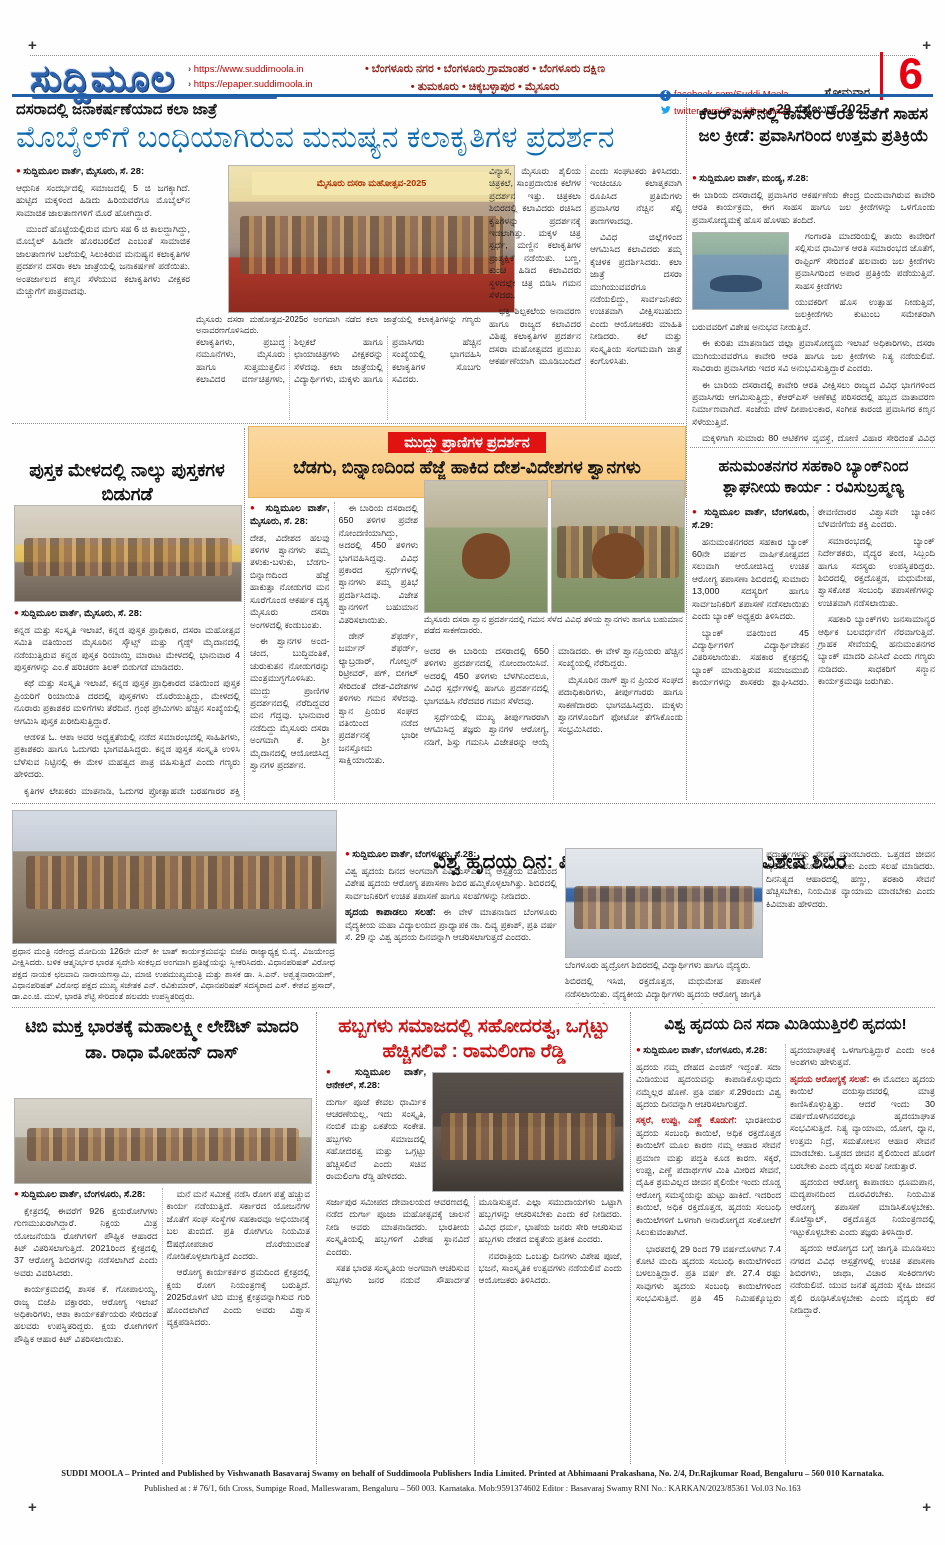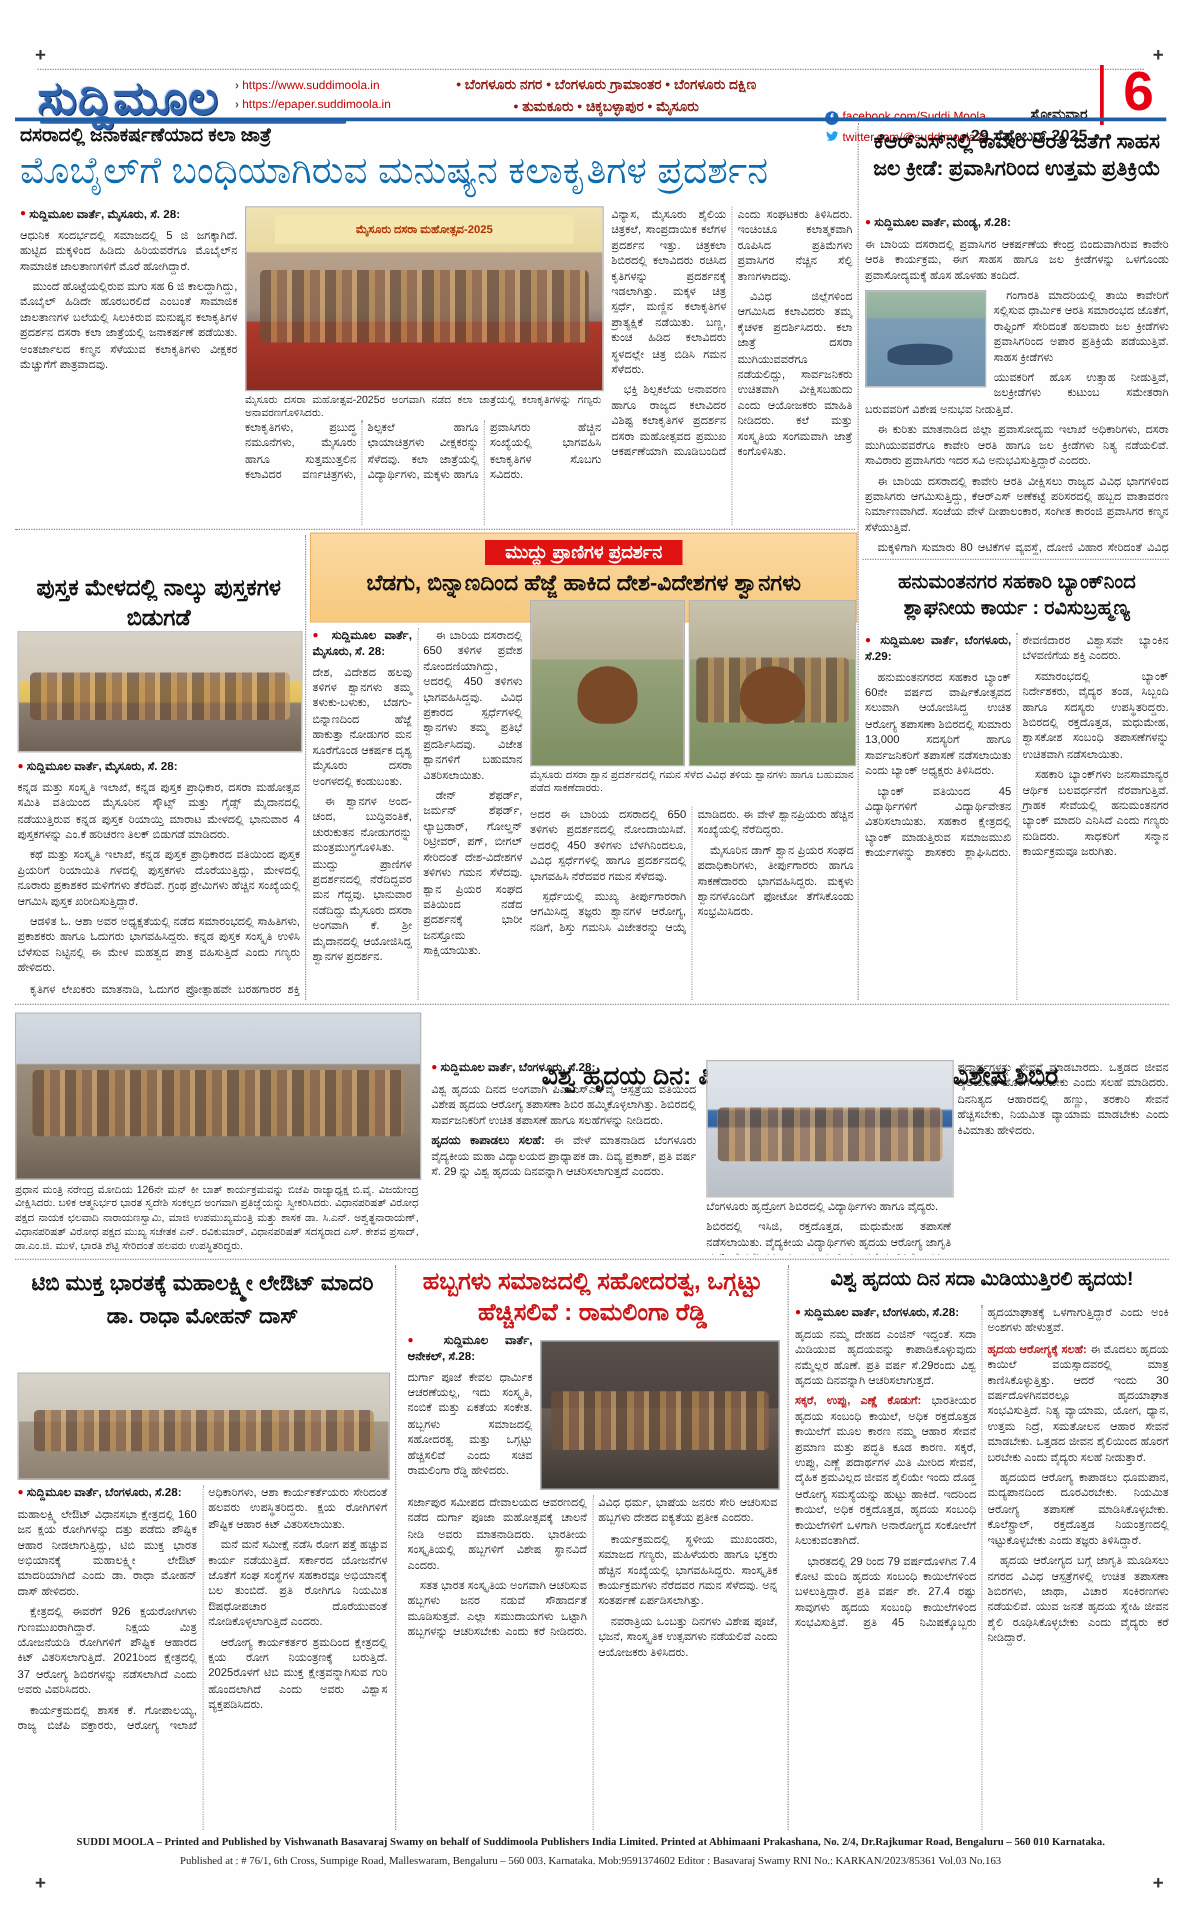--- a/index.html
+++ b/index.html
@@ -36,21 +36,21 @@
   .body p{margin:0 0 4px 0;text-indent:10px;}
   .body p.nofirst{text-indent:0;}
   .cols2{column-count:2;column-gap:9px;column-rule:1px dotted #aaa;}
   .cols3{column-count:3;column-gap:9px;column-rule:1px dotted #aaa;}
   .caption{font-size:8.4px;line-height:1.35;color:#222;text-align:justify;overflow:hidden;}
   .subhead-red{color:#b81e1e;font-weight:bold;}
   .photo{position:absolute;border:1px solid #b5b5b5;overflow:hidden;}
   .ph-banner{position:absolute;top:4%;left:8%;right:8%;height:16%;background:#f3e6ae;
              color:#b03000;font-weight:bold;font-size:9px;text-align:center;line-height:1.2;
              display:flex;align-items:center;justify-content:center;overflow:hidden;border-radius:2px;}
-  .ph-stage{background:linear-gradient(180deg,#efe3b2 0%,#e9d9a0 24%,#b9a28b 25%,#a59384 55%,#8f7f78 62%,#b03a2b 63%,#8e2a20 100%);}
+  .ph-stage{background:linear-gradient(180deg,#efe3b2 0%,#e9d9a0 24%,#b9a28b 25%,#a59384 55%,#8f7f78 62%,#b03a2b 63%,#8e2a20 100%);margin-left:32px;}
   .ph-raft{background:linear-gradient(180deg,#9fb9a6 0%,#8fae9e 28%,#7d9db5 29%,#6f93b0 100%);}
   .ph-raft::after{content:"";position:absolute;left:18%;top:55%;width:55%;height:22%;background:#35506e;border-radius:45% 45% 30% 30%;}
   .ph-books{background:linear-gradient(180deg,#d8d2c6 0%,#cfc6b4 40%,#e8c86a 42%,#e2bf5e 58%,#8c7f72 60%,#6f6257 100%);}
   .ph-dog{background:linear-gradient(180deg,#c9c2ae 0%,#b7b096 35%,#97a37b 36%,#7e8f63 100%);}
   .ph-dog::after{content:"";position:absolute;left:30%;top:40%;width:40%;height:35%;background:#7a4a28;border-radius:50% 50% 40% 40%;}
   .ph-group{background:linear-gradient(180deg,#d4dbe3 0%,#c6cdd6 30%,#9a8d7c 31%,#8a7d6c 70%,#6e6256 100%);}
   .ph-people::before{content:"";position:absolute;left:4%;top:34%;width:92%;height:40%;
       background:repeating-linear-gradient(90deg,#6b4f3a 0 9px,#b5874f 9px 14px,#8a6248 14px 22px,#c9a06a 22px 26px);
       border-radius:4px;opacity:.75;}
   .ph-camp{background:linear-gradient(180deg,#e3e7ec 0%,#d6dde4 35%,#3f6fae 37%,#36619c 48%,#cdd3d9 50%,#b9bfc6 100%);}
@@ -158,21 +158,21 @@
   <div class="dot-h" style="left:12px;top:423px;width:672px;"></div>
   <div class="dot-h" style="left:690px;top:447px;width:245px;"></div>
   <div class="dot-v" style="left:244px;top:428px;height:372px;"></div>
 
   <article>
     <div class="abs hl-black" style="left:14px;top:458px;width:226px;font-size:18px;">ಪುಸ್ತಕ ಮೇಳದಲ್ಲಿ ನಾಲ್ಕು ಪುಸ್ತಕಗಳ ಬಿಡುಗಡೆ</div>
     <div class="photo ph-books ph-people" style="left:14px;top:505px;width:226px;height:95px;"></div>
     <div class="abs body" style="left:14px;top:607px;width:226px;height:193px;">
       <p class="nofirst"><span class="bullet">●</span> <span class="byline">ಸುದ್ದಿಮೂಲ ವಾರ್ತೆ, ಮೈಸೂರು, ಸೆ. 28:</span></p>
       <p class="nofirst">ಕನ್ನಡ ಮತ್ತು ಸಂಸ್ಕೃತಿ ಇಲಾಖೆ, ಕನ್ನಡ ಪುಸ್ತಕ ಪ್ರಾಧಿಕಾರ, ದಸರಾ ಮಹೋತ್ಸವ ಸಮಿತಿ ವತಿಯಿಂದ ಮೈಸೂರಿನ ಸ್ಕೌಟ್ಸ್ ಮತ್ತು ಗೈಡ್ಸ್ ಮೈದಾನದಲ್ಲಿ ನಡೆಯುತ್ತಿರುವ ಕನ್ನಡ ಪುಸ್ತಕ ರಿಯಾಯ್ತಿ ಮಾರಾಟ ಮೇಳದಲ್ಲಿ ಭಾನುವಾರ 4 ಪುಸ್ತಕಗಳನ್ನು ಎಂ.ಕೆ ಹರಿಚರಣ ತಿಲಕ್ ಬಿಡುಗಡೆ ಮಾಡಿದರು.</p>
-      <p>ಕಥೆ ಮತ್ತು ಸಂಸ್ಕೃತಿ ಇಲಾಖೆ, ಕನ್ನಡ ಪುಸ್ತಕ ಪ್ರಾಧಿಕಾರದ ವತಿಯಿಂದ ಪುಸ್ತಕ ಪ್ರಿಯರಿಗೆ ರಿಯಾಯಿತಿ ಗಳದಲ್ಲಿ ಪುಸ್ತಕಗಳು ದೊರೆಯುತ್ತಿದ್ದು, ಮೇಳದಲ್ಲಿ ನೂರಾರು ಪ್ರಕಾಶಕರ ಮಳಿಗೆಗಳು ತೆರೆದಿವೆ. ಗ್ರಂಥ ಪ್ರೇಮಿಗಳು ಹೆಚ್ಚಿನ ಸಂಖ್ಯೆಯಲ್ಲಿ ಆಗಮಿಸಿ ಪುಸ್ತಕ ಖರೀದಿಸುತ್ತಿದ್ದಾರೆ.</p>
+      <p>ಕಥೆ ಮತ್ತು ಸಂಸ್ಕೃತಿ ಇಲಾಖೆ, ಕನ್ನಡ ಪುಸ್ತಕ ಪ್ರಾಧಿಕಾರದ ವತಿಯಿಂದ ಪುಸ್ತಕ ಪ್ರಿಯರಿಗೆ ರಿಯಾಯಿತಿ ದರದಲ್ಲಿ ಪುಸ್ತಕಗಳು ದೊರೆಯುತ್ತಿದ್ದು, ಮೇಳದಲ್ಲಿ ನೂರಾರು ಪ್ರಕಾಶಕರ ಮಳಿಗೆಗಳು ತೆರೆದಿವೆ. ಗ್ರಂಥ ಪ್ರೇಮಿಗಳು ಹೆಚ್ಚಿನ ಸಂಖ್ಯೆಯಲ್ಲಿ ಆಗಮಿಸಿ ಪುಸ್ತಕ ಖರೀದಿಸುತ್ತಿದ್ದಾರೆ.</p>
       <p>ಆಡಳಿತ ಓ. ಆಶಾ ಅವರ ಅಧ್ಯಕ್ಷತೆಯಲ್ಲಿ ನಡೆದ ಸಮಾರಂಭದಲ್ಲಿ ಸಾಹಿತಿಗಳು, ಪ್ರಕಾಶಕರು ಹಾಗೂ ಓದುಗರು ಭಾಗವಹಿಸಿದ್ದರು. ಕನ್ನಡ ಪುಸ್ತಕ ಸಂಸ್ಕೃತಿ ಉಳಿಸಿ ಬೆಳೆಸುವ ನಿಟ್ಟಿನಲ್ಲಿ ಈ ಮೇಳ ಮಹತ್ವದ ಪಾತ್ರ ವಹಿಸುತ್ತಿದೆ ಎಂದು ಗಣ್ಯರು ಹೇಳಿದರು.</p>
       <p>ಕೃತಿಗಳ ಲೇಖಕರು ಮಾತನಾಡಿ, ಓದುಗರ ಪ್ರೋತ್ಸಾಹವೇ ಬರಹಗಾರರ ಶಕ್ತಿ ಎಂದರು. ಮೇಳವು ಅ. 5ರ ವರೆಗೆ ನಡೆಯಲಿದ್ದು, ಸಾರ್ವಜನಿಕರು ಭೇಟಿ ನೀಡಬಹುದು ಎಂದು ಆಯೋಜಕರು ತಿಳಿಸಿದರು.</p>
     </div>
   </article>
 
   <article>
     <div class="orange-box" style="left:248px;top:426px;width:436px;height:70px;text-align:center;">
       <div style="margin-top:5px;"><span class="red-banner">ಮುದ್ದು ಪ್ರಾಣಿಗಳ ಪ್ರದರ್ಶನ</span></div>
       <div class="hl-black" style="font-size:17.5px;margin-top:3px;">ಬೆಡಗು, ಬಿನ್ನಾಣದಿಂದ ಹೆಜ್ಜೆ ಹಾಕಿದ ದೇಶ-ವಿದೇಶಗಳ ಶ್ವಾನಗಳು</div>
     </div>
@@ -233,39 +233,37 @@
 
   <div class="dot-h" style="left:12px;top:1007px;width:923px;"></div>
   <div class="dot-v" style="left:316px;top:1012px;height:452px;"></div>
   <div class="dot-v" style="left:630px;top:1012px;height:452px;"></div>
 
   <article>
     <div class="abs hl-black" style="left:14px;top:1014px;width:296px;font-size:17px;line-height:1.55;">ಟಿಬಿ ಮುಕ್ತ ಭಾರತಕ್ಕೆ ಮಹಾಲಕ್ಷ್ಮೀ ಲೇಔಟ್ ಮಾದರಿ ಡಾ. ರಾಧಾ ಮೋಹನ್ ದಾಸ್</div>
     <div class="photo ph-tb ph-people" style="left:14px;top:1098px;width:296px;height:84px;"></div>
     <div class="abs body cols2" style="left:14px;top:1188px;width:296px;height:276px;">
       <p class="nofirst"><span class="bullet">●</span> <span class="byline">ಸುದ್ದಿಮೂಲ ವಾರ್ತೆ, ಬೆಂಗಳೂರು, ಸೆ.28:</span></p>
-      <p class="nofirst">ಮಹಾಲಕ್ಷ್ಮಿ ಲೇಔಟ್ ವಿಧಾನಸಭಾ ಕ್ಷೇತ್ರದಲ್ಲಿ 160 ಜನ ಕ್ಷಯ ರೋಗಿಗಳನ್ನು ದತ್ತು ಪಡೆದು ಪೌಷ್ಟಿಕ ಆಹಾರ ನೀಡಲಾಗುತ್ತಿದ್ದು, ಟಿಬಿ ಮುಕ್ತ ಭಾರತ ಅಭಿಯಾನಕ್ಕೆ ಮಹಾಲಕ್ಷ್ಮೀ ಲೇಔಟ್ ಮಾದರಿಯಾಗಿದೆ ಎಂದು ಡಾ. ರಾಧಾ ಮೋಹನ್ ದಾಸ್ ಹೇಳಿದರು.</p>
       <p>ಕ್ಷೇತ್ರದಲ್ಲಿ ಈವರೆಗೆ 926 ಕ್ಷಯರೋಗಿಗಳು ಗುಣಮುಖರಾಗಿದ್ದಾರೆ. ನಿಕ್ಷಯ ಮಿತ್ರ ಯೋಜನೆಯಡಿ ರೋಗಿಗಳಿಗೆ ಪೌಷ್ಟಿಕ ಆಹಾರದ ಕಿಟ್ ವಿತರಿಸಲಾಗುತ್ತಿದೆ. 2021ರಿಂದ ಕ್ಷೇತ್ರದಲ್ಲಿ 37 ಆರೋಗ್ಯ ಶಿಬಿರಗಳನ್ನು ನಡೆಸಲಾಗಿದೆ ಎಂದು ಅವರು ವಿವರಿಸಿದರು.</p>
       <p>ಕಾರ್ಯಕ್ರಮದಲ್ಲಿ ಶಾಸಕ ಕೆ. ಗೋಪಾಲಯ್ಯ, ರಾಜ್ಯ ಬಿಜೆಪಿ ವಕ್ತಾರರು, ಆರೋಗ್ಯ ಇಲಾಖೆ ಅಧಿಕಾರಿಗಳು, ಆಶಾ ಕಾರ್ಯಕರ್ತೆಯರು ಸೇರಿದಂತೆ ಹಲವರು ಉಪಸ್ಥಿತರಿದ್ದರು. ಕ್ಷಯ ರೋಗಿಗಳಿಗೆ ಪೌಷ್ಟಿಕ ಆಹಾರ ಕಿಟ್ ವಿತರಿಸಲಾಯಿತು.</p>
       <p>ಮನೆ ಮನೆ ಸಮೀಕ್ಷೆ ನಡೆಸಿ ರೋಗ ಪತ್ತೆ ಹಚ್ಚುವ ಕಾರ್ಯ ನಡೆಯುತ್ತಿದೆ. ಸರ್ಕಾರದ ಯೋಜನೆಗಳ ಜೊತೆಗೆ ಸಂಘ ಸಂಸ್ಥೆಗಳ ಸಹಕಾರವೂ ಅಭಿಯಾನಕ್ಕೆ ಬಲ ತುಂಬಿದೆ. ಪ್ರತಿ ರೋಗಿಗೂ ನಿಯಮಿತ ಔಷಧೋಪಚಾರ ದೊರೆಯುವಂತೆ ನೋಡಿಕೊಳ್ಳಲಾಗುತ್ತಿದೆ ಎಂದರು.</p>
       <p>ಆರೋಗ್ಯ ಕಾರ್ಯಕರ್ತರ ಶ್ರಮದಿಂದ ಕ್ಷೇತ್ರದಲ್ಲಿ ಕ್ಷಯ ರೋಗ ನಿಯಂತ್ರಣಕ್ಕೆ ಬರುತ್ತಿದೆ. 2025ರೊಳಗೆ ಟಿಬಿ ಮುಕ್ತ ಕ್ಷೇತ್ರವನ್ನಾಗಿಸುವ ಗುರಿ ಹೊಂದಲಾಗಿದೆ ಎಂದು ಅವರು ವಿಶ್ವಾಸ ವ್ಯಕ್ತಪಡಿಸಿದರು.</p>
     </div>
   </article>
 
   <article>
     <div class="abs hl-red" style="left:326px;top:1014px;width:296px;font-size:19px;">ಹಬ್ಬಗಳು ಸಮಾಜದಲ್ಲಿ ಸಹೋದರತ್ವ, ಒಗ್ಗಟ್ಟು ಹೆಚ್ಚಿಸಲಿವೆ : ರಾಮಲಿಂಗಾ ರೆಡ್ಡಿ</div>
     <div class="abs body" style="left:326px;top:1066px;width:100px;height:126px;">
       <p class="nofirst"><span class="bullet">●</span> <span class="byline">ಸುದ್ದಿಮೂಲ ವಾರ್ತೆ, ಆನೇಕಲ್, ಸೆ.28:</span></p>
       <p class="nofirst">ದುರ್ಗಾ ಪೂಜೆ ಕೇವಲ ಧಾರ್ಮಿಕ ಆಚರಣೆಯಲ್ಲ, ಇದು ಸಂಸ್ಕೃತಿ, ನಂಬಿಕೆ ಮತ್ತು ಏಕತೆಯ ಸಂಕೇತ. ಹಬ್ಬಗಳು ಸಮಾಜದಲ್ಲಿ ಸಹೋದರತ್ವ ಮತ್ತು ಒಗ್ಗಟ್ಟು ಹೆಚ್ಚಿಸಲಿವೆ ಎಂದು ಸಚಿವ ರಾಮಲಿಂಗಾ ರೆಡ್ಡಿ ಹೇಳಿದರು.</p>
     </div>
     <div class="photo ph-ribbon ph-people" style="left:432px;top:1072px;width:190px;height:118px;"></div>
     <div class="abs body cols2" style="left:326px;top:1196px;width:296px;height:268px;">
       <p class="nofirst">ಸರ್ಜಾಪುರ ಸಮೀಪದ ದೇವಾಲಯದ ಆವರಣದಲ್ಲಿ ನಡೆದ ದುರ್ಗಾ ಪೂಜಾ ಮಹೋತ್ಸವಕ್ಕೆ ಚಾಲನೆ ನೀಡಿ ಅವರು ಮಾತನಾಡಿದರು. ಭಾರತೀಯ ಸಂಸ್ಕೃತಿಯಲ್ಲಿ ಹಬ್ಬಗಳಿಗೆ ವಿಶೇಷ ಸ್ಥಾನವಿದೆ ಎಂದರು.</p>
       <p>ಸತತ ಭಾರತ ಸಂಸ್ಕೃತಿಯ ಅಂಗವಾಗಿ ಆಚರಿಸುವ ಹಬ್ಬಗಳು ಜನರ ನಡುವೆ ಸೌಹಾರ್ದತೆ ಮೂಡಿಸುತ್ತವೆ. ಎಲ್ಲಾ ಸಮುದಾಯಗಳು ಒಟ್ಟಾಗಿ ಹಬ್ಬಗಳನ್ನು ಆಚರಿಸಬೇಕು ಎಂದು ಕರೆ ನೀಡಿದರು. ವಿವಿಧ ಧರ್ಮ, ಭಾಷೆಯ ಜನರು ಸೇರಿ ಆಚರಿಸುವ ಹಬ್ಬಗಳು ದೇಶದ ಐಕ್ಯತೆಯ ಪ್ರತೀಕ ಎಂದರು.</p>
-      <p>ಕಾರ್ಯಕ್ರಮದಲ್ಲಿ ಸ್ಥಳೀಯ ಮುಖಂಡರು, ಸಮಾಜದ ಗಣ್ಯರು, ಮಹಿಳೆಯರು ಹಾಗೂ ಭಕ್ತರು ಹೆಚ್ಚಿನ ಸಂಖ್ಯೆಯಲ್ಲಿ ಭಾಗವಹಿಸಿದ್ದರು. ಸಾಂಸ್ಕೃತಿಕ ಕಾರ್ಯಕ್ರಮಗಳು ನೆರೆದವರ ಗಮನ ಸೆಳೆದವು. ಅನ್ನ ಸಂತರ್ಪಣೆ ಏರ್ಪಡಿಸಲಾಗಿತ್ತು.</p>
       <p>ನವರಾತ್ರಿಯ ಒಂಬತ್ತು ದಿನಗಳು ವಿಶೇಷ ಪೂಜೆ, ಭಜನೆ, ಸಾಂಸ್ಕೃತಿಕ ಉತ್ಸವಗಳು ನಡೆಯಲಿವೆ ಎಂದು ಆಯೋಜಕರು ತಿಳಿಸಿದರು.</p>
     </div>
   </article>
 
   <article>
     <div class="abs hl-black" style="left:636px;top:1014px;width:299px;font-size:15.5px;">ವಿಶ್ವ ಹೃದಯ ದಿನ ಸದಾ ಮಿಡಿಯುತ್ತಿರಲಿ ಹೃದಯ!</div>
     <div class="abs body cols2" style="left:636px;top:1044px;width:299px;height:420px;">
       <p class="nofirst"><span class="bullet">●</span> <span class="byline">ಸುದ್ದಿಮೂಲ ವಾರ್ತೆ, ಬೆಂಗಳೂರು, ಸೆ.28:</span></p>
       <p class="nofirst">ಹೃದಯ ನಮ್ಮ ದೇಹದ ಎಂಜಿನ್ ಇದ್ದಂತೆ. ಸದಾ ಮಿಡಿಯುವ ಹೃದಯವನ್ನು ಕಾಪಾಡಿಕೊಳ್ಳುವುದು ನಮ್ಮೆಲ್ಲರ ಹೊಣೆ. ಪ್ರತಿ ವರ್ಷ ಸೆ.29ರಂದು ವಿಶ್ವ ಹೃದಯ ದಿನವನ್ನಾಗಿ ಆಚರಿಸಲಾಗುತ್ತದೆ.</p>
       <p class="nofirst"><span class="subhead-red">ಸಕ್ಕರೆ, ಉಪ್ಪು, ಎಣ್ಣೆ ಕೊಡುಗೆ:</span> <span>ಭಾರತೀಯರ ಹೃದಯ ಸಂಬಂಧಿ ಕಾಯಿಲೆ, ಅಧಿಕ ರಕ್ತದೊತ್ತಡ ಕಾಯಿಲೆಗೆ ಮೂಲ ಕಾರಣ ನಮ್ಮ ಆಹಾರ ಸೇವನೆ ಪ್ರಮಾಣ ಮತ್ತು ಪದ್ಧತಿ ಕೂಡ ಕಾರಣ. ಸಕ್ಕರೆ, ಉಪ್ಪು, ಎಣ್ಣೆ ಪದಾರ್ಥಗಳ ಮಿತಿ ಮೀರಿದ ಸೇವನೆ, ದೈಹಿಕ ಶ್ರಮವಿಲ್ಲದ ಜೀವನ ಶೈಲಿಯೇ ಇಂದು ದೊಡ್ಡ ಆರೋಗ್ಯ ಸಮಸ್ಯೆಯನ್ನು ಹುಟ್ಟು ಹಾಕಿದೆ. ಇದರಿಂದ ಕಾಯಿಲೆ, ಅಧಿಕ ರಕ್ತದೊತ್ತಡ, ಹೃದಯ ಸಂಬಂಧಿ ಕಾಯಿಲೆಗಳಿಗೆ ಒಳಗಾಗಿ ಅನಾರೋಗ್ಯದ ಸಂಕೋಲೆಗೆ ಸಿಲುಕುವಂತಾಗಿದೆ.</span></p>

